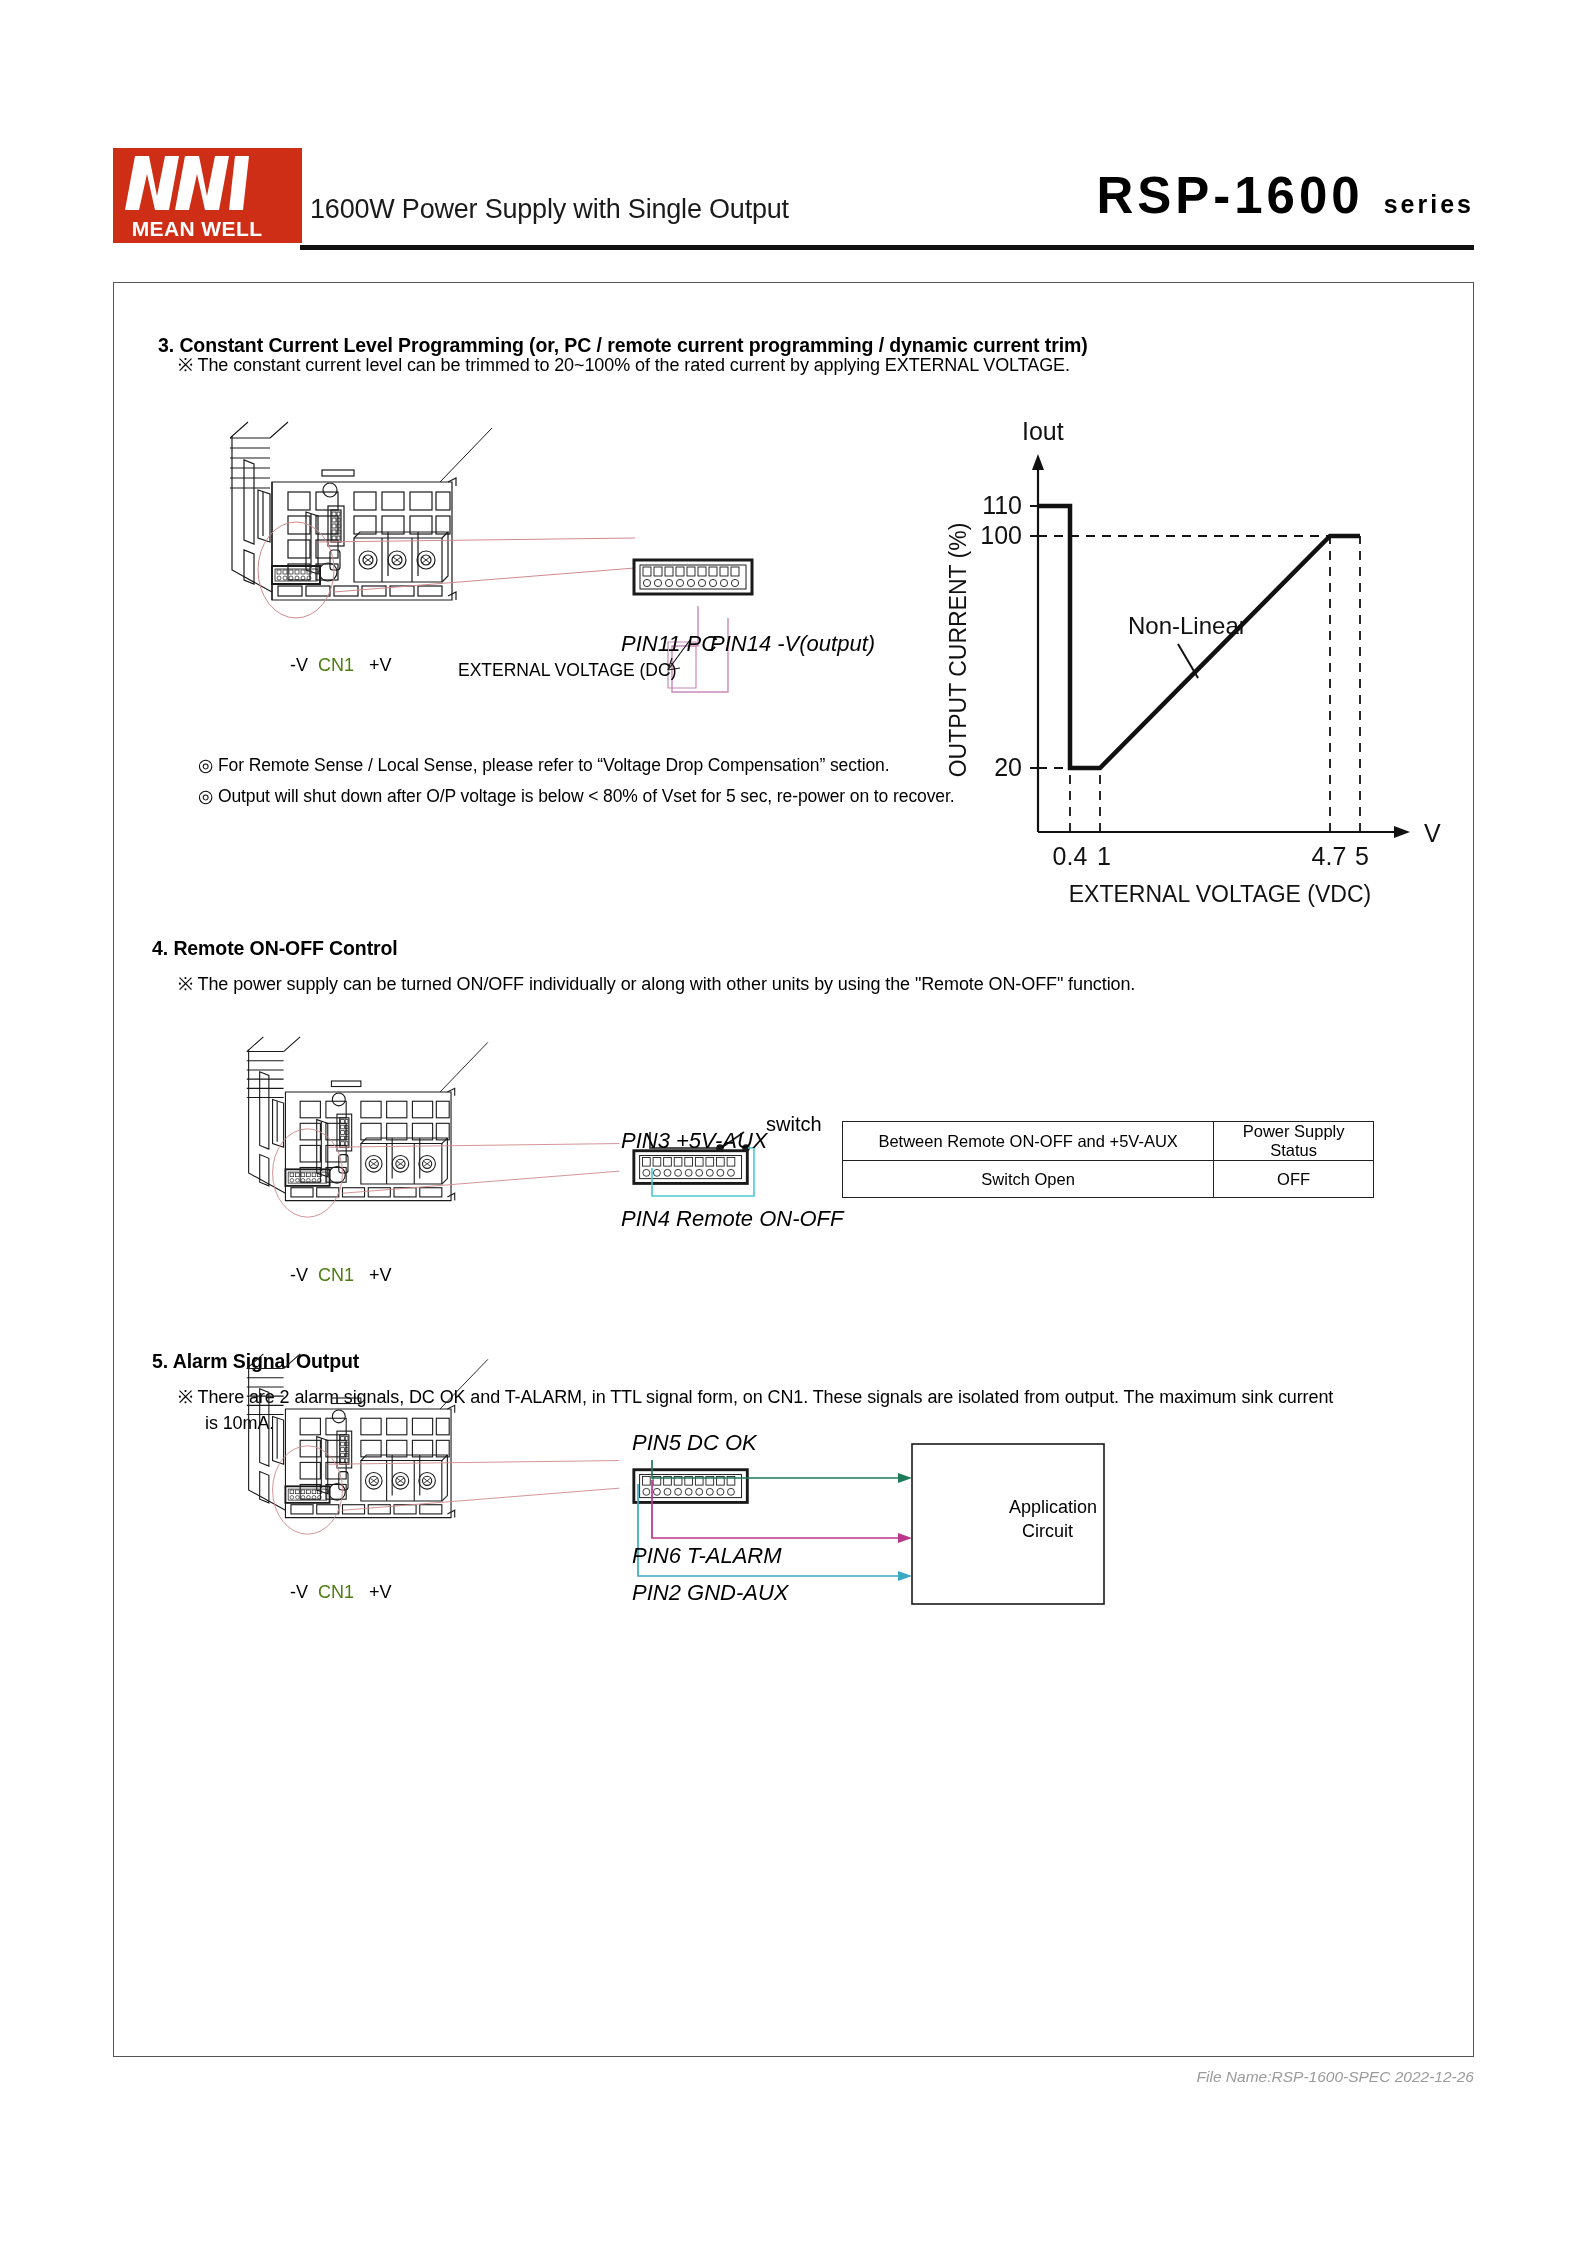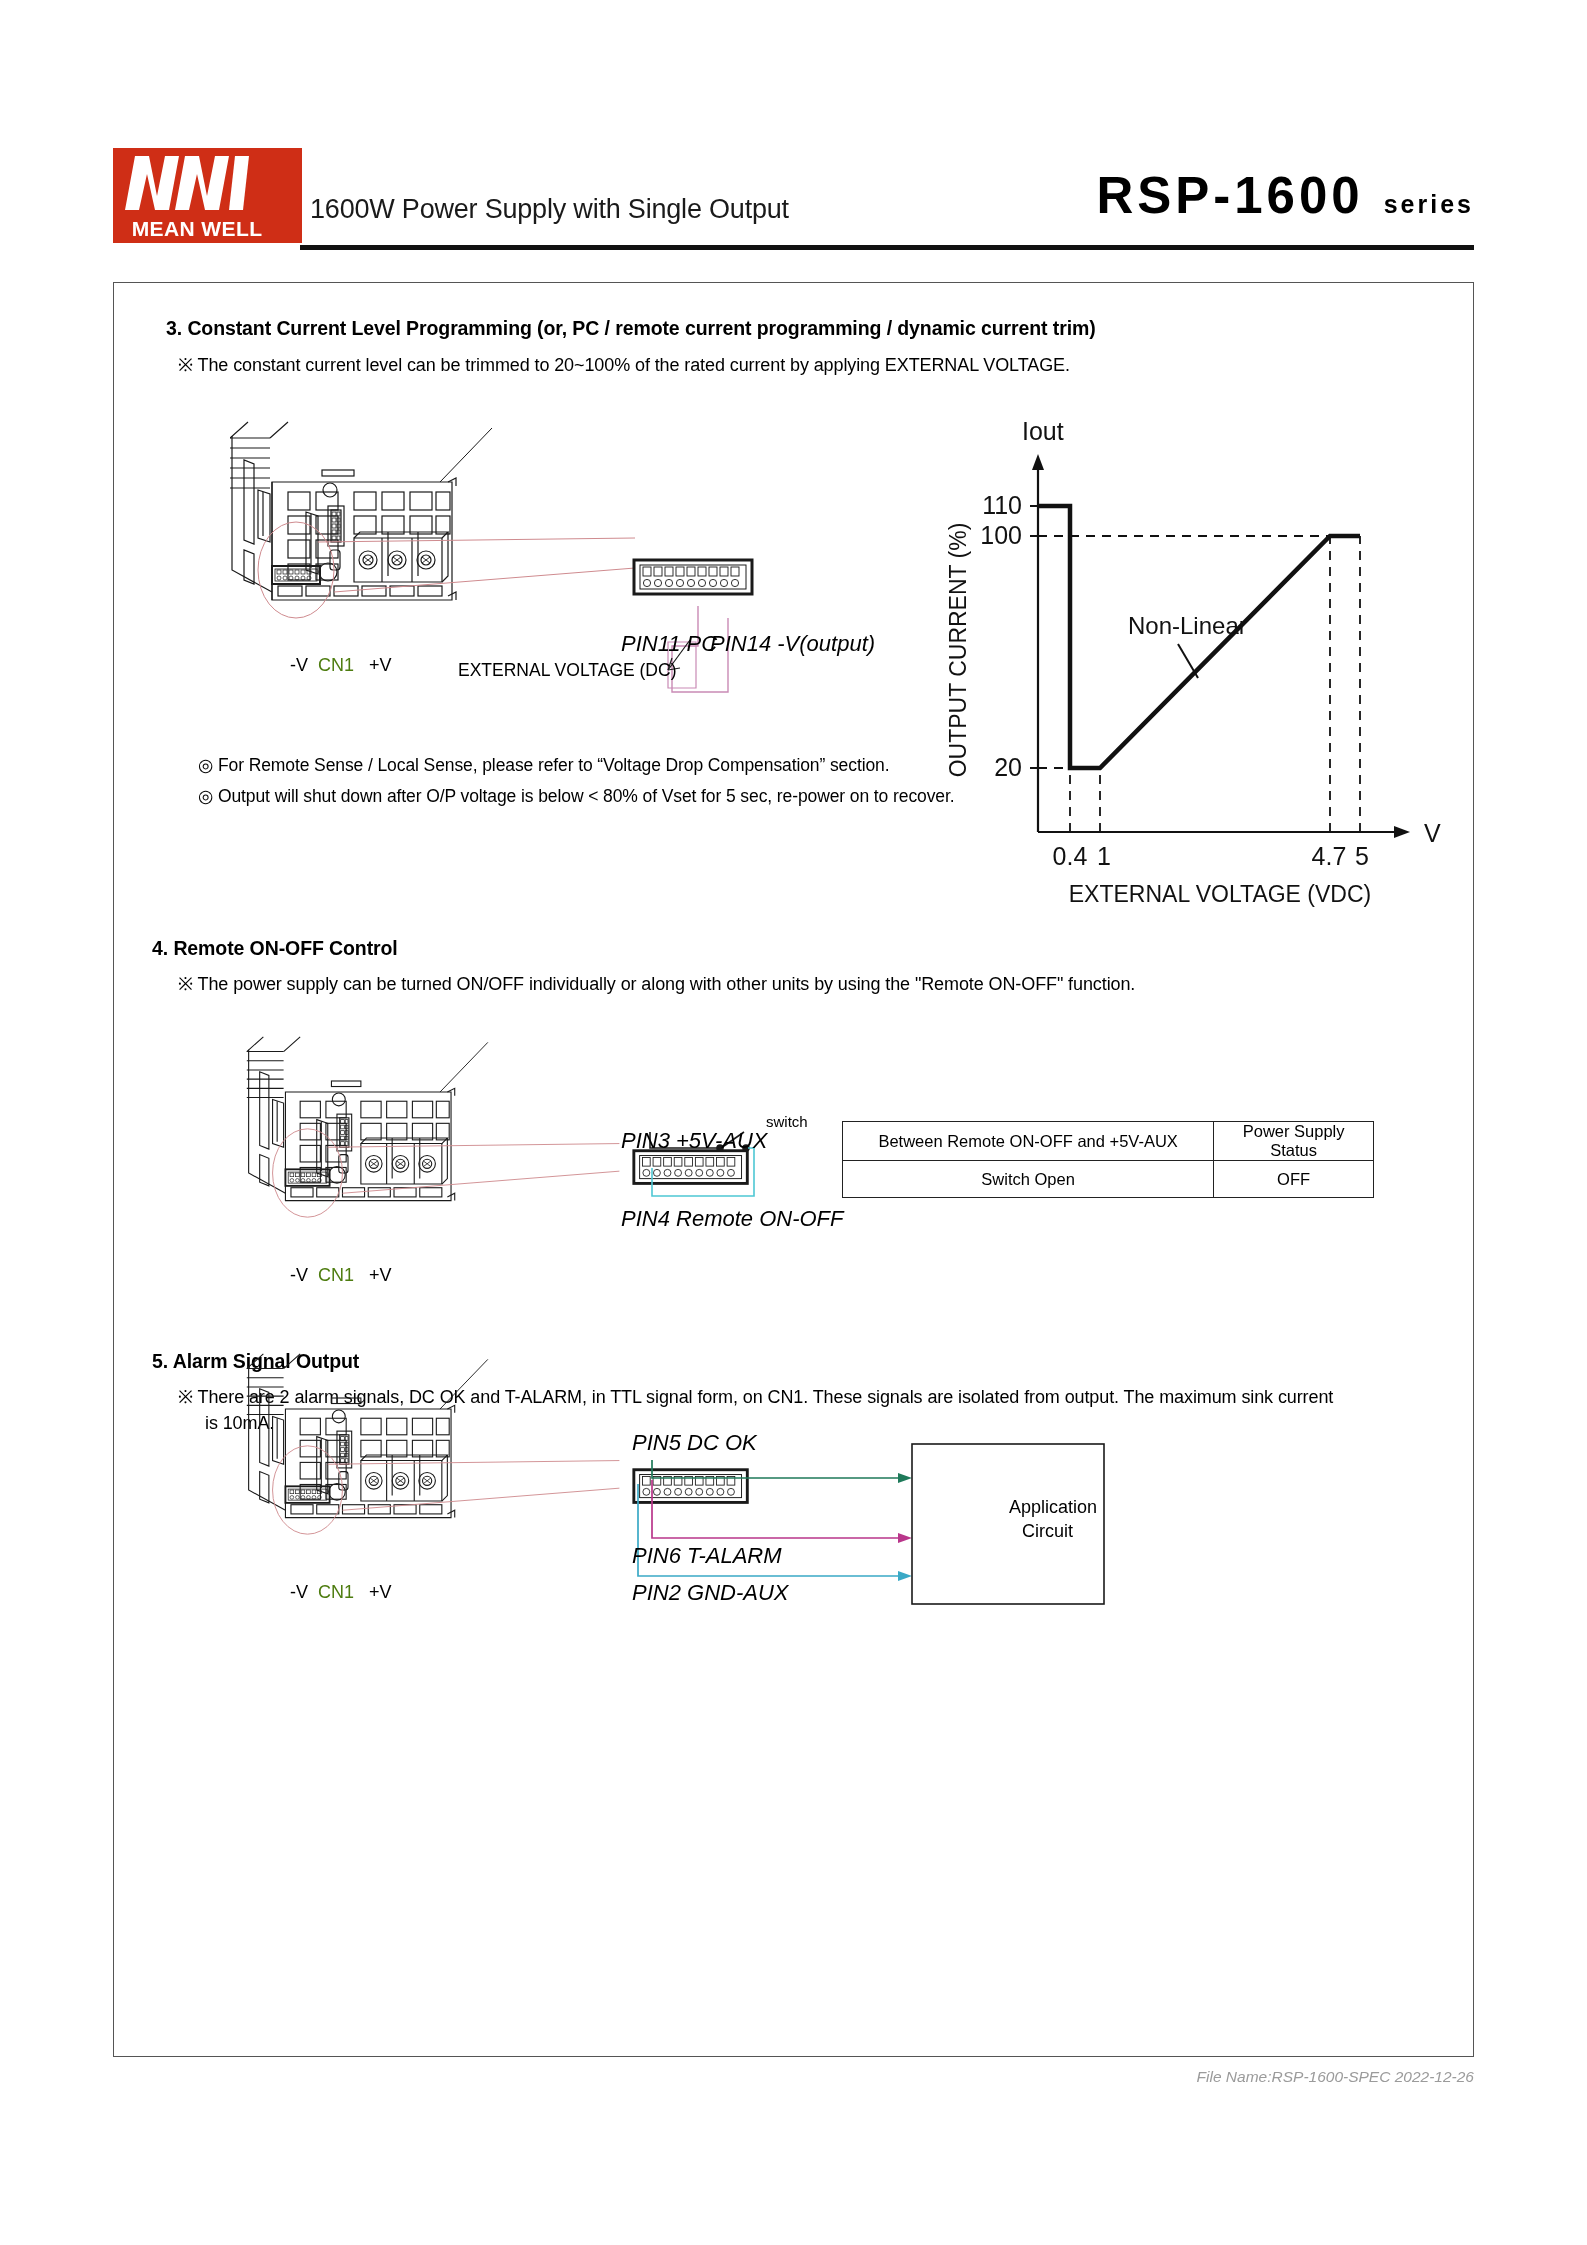--- a/index.html
+++ b/index.html
@@ -62,21 +62,21 @@
   .sec-note {
     position:absolute; font-size:18px; white-space:nowrap; letter-spacing:-0.1px;
   }
   .bullet-note {
     position:absolute; font-size:17.5px; white-space:nowrap; letter-spacing:-0.1px;
   }
   .pin-label {
     position:absolute; font-style:italic; font-size:22px; white-space:nowrap;
   }
   .plain-label {
-    position:absolute; font-size:15px; white-space:nowrap;
+    position:absolute; font-size:20px; white-space:nowrap;
   }
   .term-label { position:absolute; font-size:18px; white-space:nowrap; }
   .term-label.red { color:#4d7c0f; }
 
   
   #remote-table {
     position:absolute; left:842px; top:1121px;
     width:532px;
     border-collapse:collapse;
     font-size:16.5px;
@@ -125,21 +125,21 @@
 
   <div id="header-model">
     <span>RSP-1600</span><span class="series">series</span>
   </div>
 
   <div id="header-rule"></div>
 </div>
 
 <div id="page-frame"></div>
 
-<div class="sec-title" style="left:158px; top:317px;margin-left:8px;">3. Constant Current Level Programming (or, PC / remote current programming / dynamic current trim)</div>
+<div class="sec-title" style="left:158px; top:334px;">3. Constant Current Level Programming (or, PC / remote current programming / dynamic current trim)</div>
 <div class="sec-note" style="left:178px; top:352px;">※ The constant current level can be trimmed to 20~100% of the rated current by applying EXTERNAL VOLTAGE.</div>
 
 <svg class="dev-svg" style="left:230px; top:420px;" width="420" height="250" viewBox="0 0 420 250">
   <g fill="none" stroke="#1a1a1a" stroke-width="1.2">
 
     <path d="M0 18 L40 18 M0 28 L40 28 M0 38 L40 38 M0 48 L40 48 M0 58 L40 58 M0 68 L40 68"></path>
     <path d="M0 18 L18 2 M40 18 L58 2"></path>
     <path d="M2 16 L2 150 L42 172"></path>
     <path d="M14 40 L14 120 L24 124 L24 44 Z"></path>
     <path d="M14 130 L14 160 L24 164 L24 134 Z"></path>

